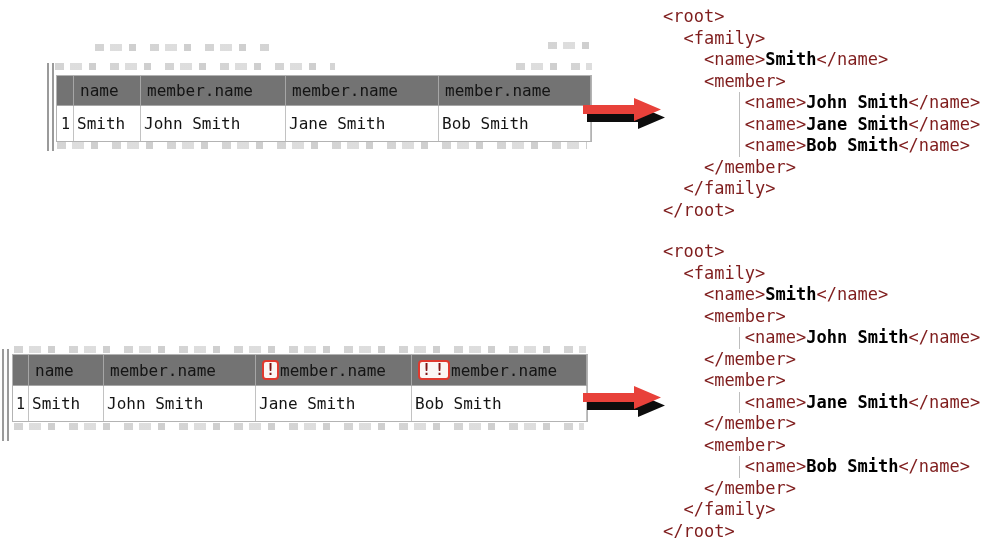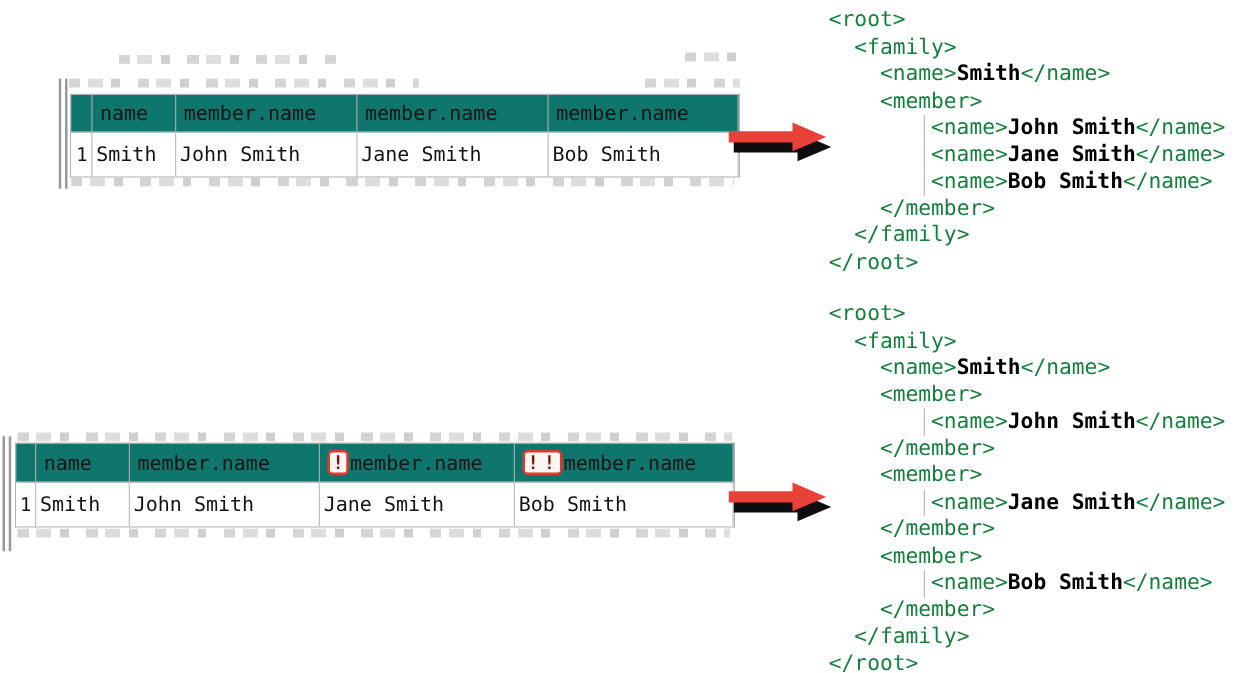--- a/index.html
+++ b/index.html
@@ -18,21 +18,21 @@
       #bfbfbf 34px 41px, transparent 41px 55px);
   }
 
   
   .table-block { position:absolute; }
   .edge-strip {
     position:absolute; width:7px; background:#fdfdfd;
     border-left:2px solid #9a9a9a; border-right:2px solid #9a9a9a;
   }
   .grid { position:absolute; border:1px solid #b3b3b3; background:#fff; }
-  .hrow { display:flex; background:#0f766e; }
+  .hrow { display:flex; background:#737373; }
   .drow { display:flex; background:#ffffff; }
   .hcell {
     display:flex; align-items:center; padding-left:6px;
     border-right:1px solid #a6a6a6; border-bottom:1px solid #a6a6a6;
     font-size:16px; color:#141414; white-space:nowrap; overflow:hidden;
   }
   .dcell {
     display:flex; align-items:center; padding-left:3px;
     border-right:1px solid #c2c2c2;
     font-size:16px; color:#141414; white-space:nowrap; overflow:hidden;
@@ -51,21 +51,21 @@
   }
   .marker.wide { letter-spacing:4px; padding-right:0; }
 
   
   .xml-block { position:absolute; font-size:17px; line-height:21.5px; white-space:pre; }
   .xline { position:relative; }
   .xline.guided::before {
     content:""; position:absolute; left:76px; top:0; bottom:0;
     border-left:1px solid #bdbdbd;
   }
-  .tag { color:#15803d; }
+  .tag { color:#7f1d1d; }
   .val { color:#000000; font-weight:bold; }
 
   
   .arrow { position:absolute; }
 </style>
 </head>
 <body>
 
 <div class="canvas">
 

